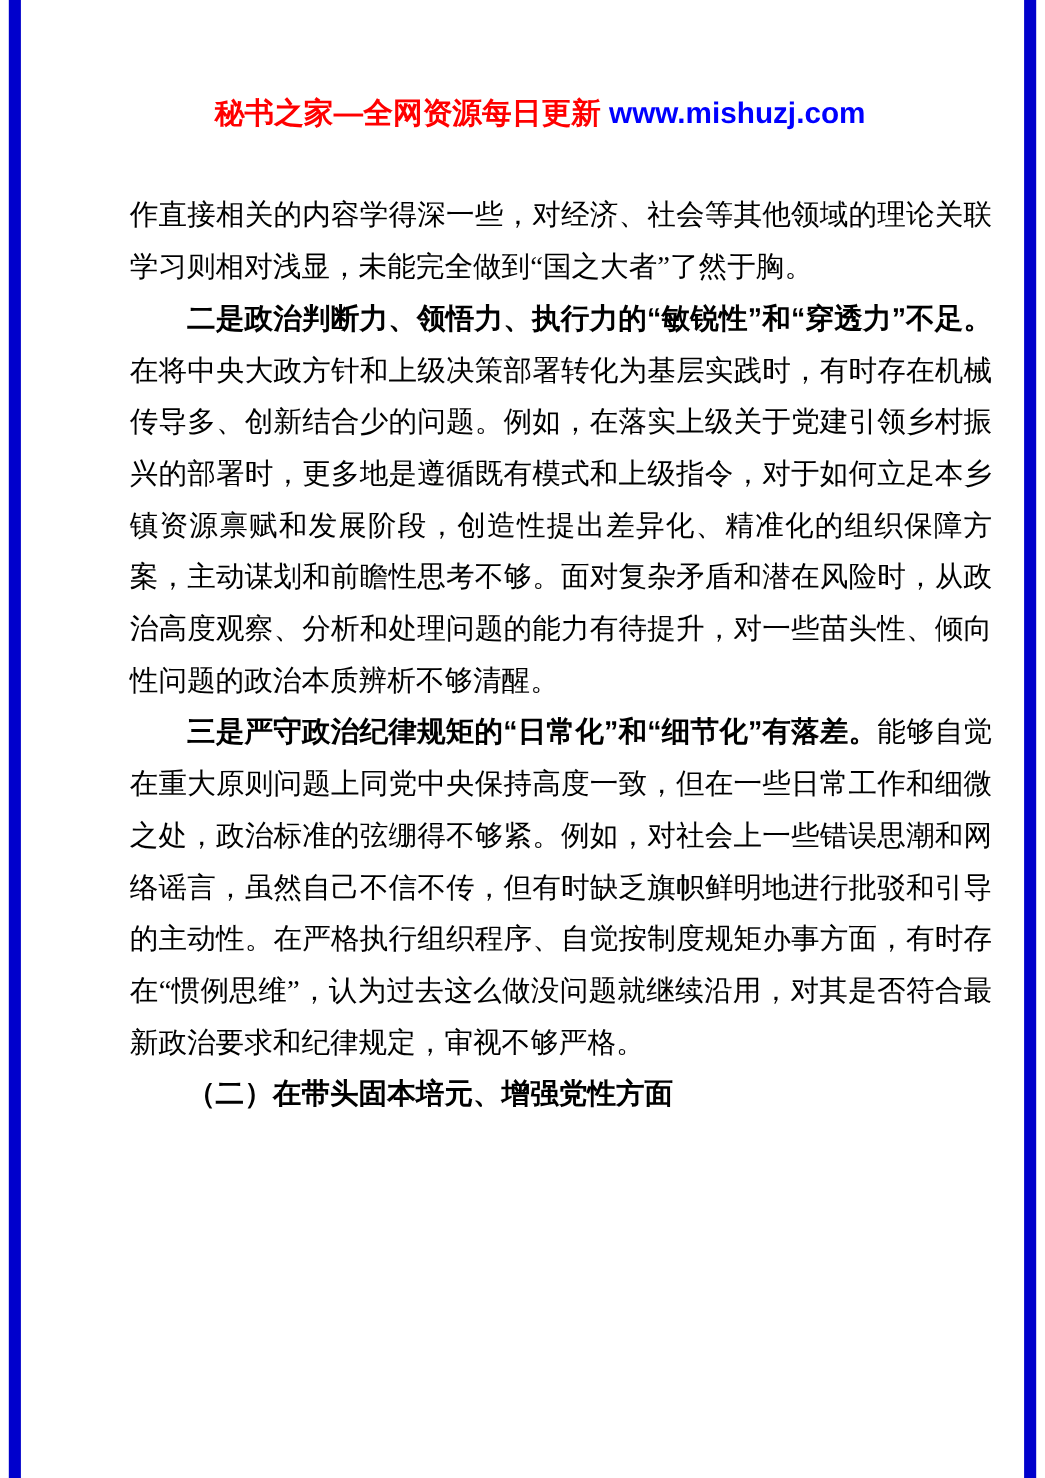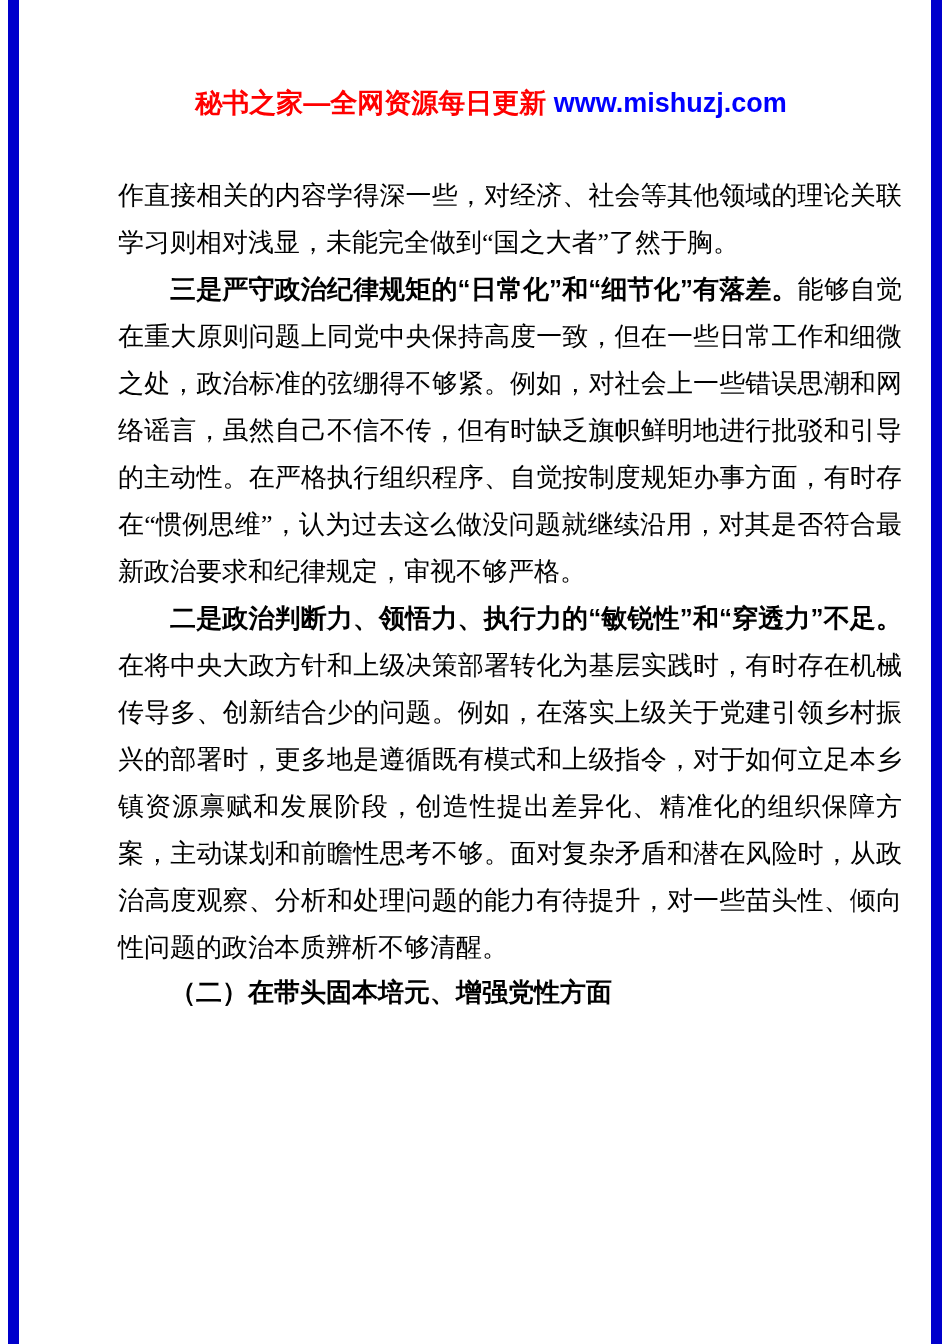--- a/index.html
+++ b/index.html
@@ -60,41 +60,41 @@
   }
   .para-indent {
     text-indent: 2em;
   }
   .lead-bold {
     font-weight: 700;
     font-family: "Liberation Sans", "DejaVu Sans", sans-serif;
   }
   .section-heading {
     font-weight: 700;
-    font-family: Liberation Mono, monospace;
+    font-family: Liberation Serif, serif;
   }
 </style>
 </head>
 <body>
 
 <div class="page">
 
   <div class="side-bar left"></div>
   <div class="side-bar right"></div>
 
   <div class="doc-header">
     <span class="site-name">秘书之家</span><span class="tagline">—全网资源每日更新 </span><span class="site-url">www.mishuzj.com</span>
   </div>
 
   <div class="doc-body">
 
     <p><span>作直接相关的内容学得深一些，对经济、社会等其他领域的理论关联学习则相对浅显，未能完全做到“国之大者”了然于胸。</span></p>
 
+    <p class="para-indent"><span class="lead-bold">二是政治判断力、领悟力、执行力的“敏锐性”和“穿透力”不足。</span><span>在将中央大政方针和上级决策部署转化为基层实践时，有时存在机械传导多、创新结合少的问题。例如，在落实上级关于党建引领乡村振兴的部署时，更多地是遵循既有模式和上级指令，对于如何立足本乡镇资源禀赋和发展阶段，创造性提出差异化、精准化的组织保障方案，主动谋划和前瞻性思考不够。面对复杂矛盾和潜在风险时，从政治高度观察、分析和处理问题的能力有待提升，对一些苗头性、倾向性问题的政治本质辨析不够清醒。</span></p>
+
     <p class="para-indent"><span class="lead-bold">三是严守政治纪律规矩的“日常化”和“细节化”有落差。</span><span>能够自觉在重大原则问题上同党中央保持高度一致，但在一些日常工作和细微之处，政治标准的弦绷得不够紧。例如，对社会上一些错误思潮和网络谣言，虽然自己不信不传，但有时缺乏旗帜鲜明地进行批驳和引导的主动性。在严格执行组织程序、自觉按制度规矩办事方面，有时存在“惯例思维”，认为过去这么做没问题就继续沿用，对其是否符合最新政治要求和纪律规定，审视不够严格。</span></p>
-
-    <p class="para-indent"><span class="lead-bold">二是政治判断力、领悟力、执行力的“敏锐性”和“穿透力”不足。</span><span>在将中央大政方针和上级决策部署转化为基层实践时，有时存在机械传导多、创新结合少的问题。例如，在落实上级关于党建引领乡村振兴的部署时，更多地是遵循既有模式和上级指令，对于如何立足本乡镇资源禀赋和发展阶段，创造性提出差异化、精准化的组织保障方案，主动谋划和前瞻性思考不够。面对复杂矛盾和潜在风险时，从政治高度观察、分析和处理问题的能力有待提升，对一些苗头性、倾向性问题的政治本质辨析不够清醒。</span></p>
 
     <p class="para-indent section-heading"><span>（二）在带头固本培元、增强党性方面</span></p>
 
 
   </div>
 
 </div>
 
 </body></html>

